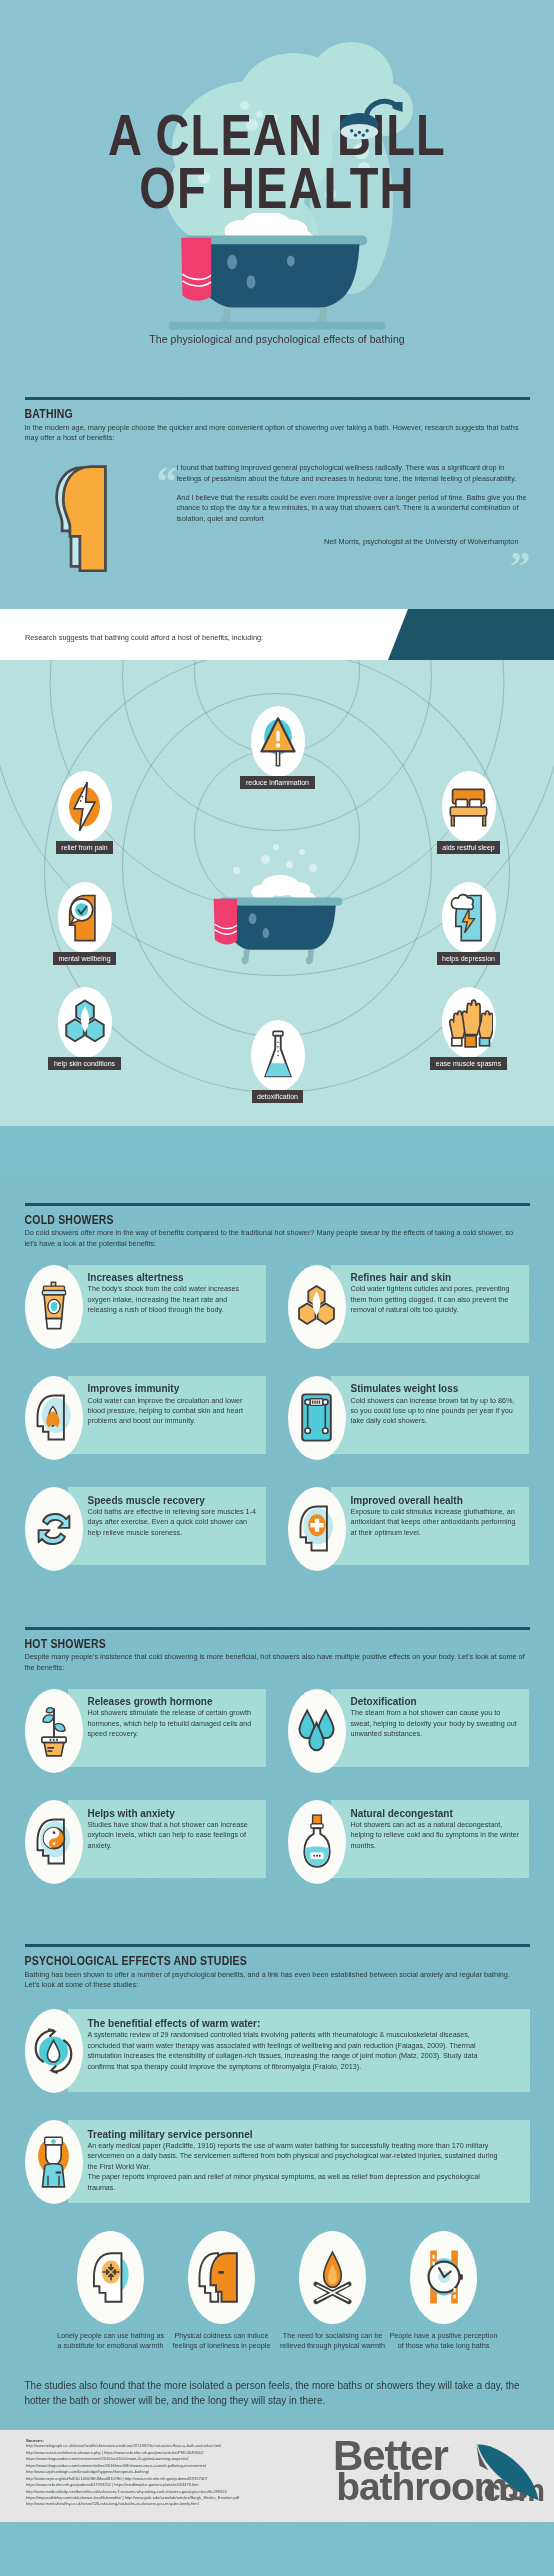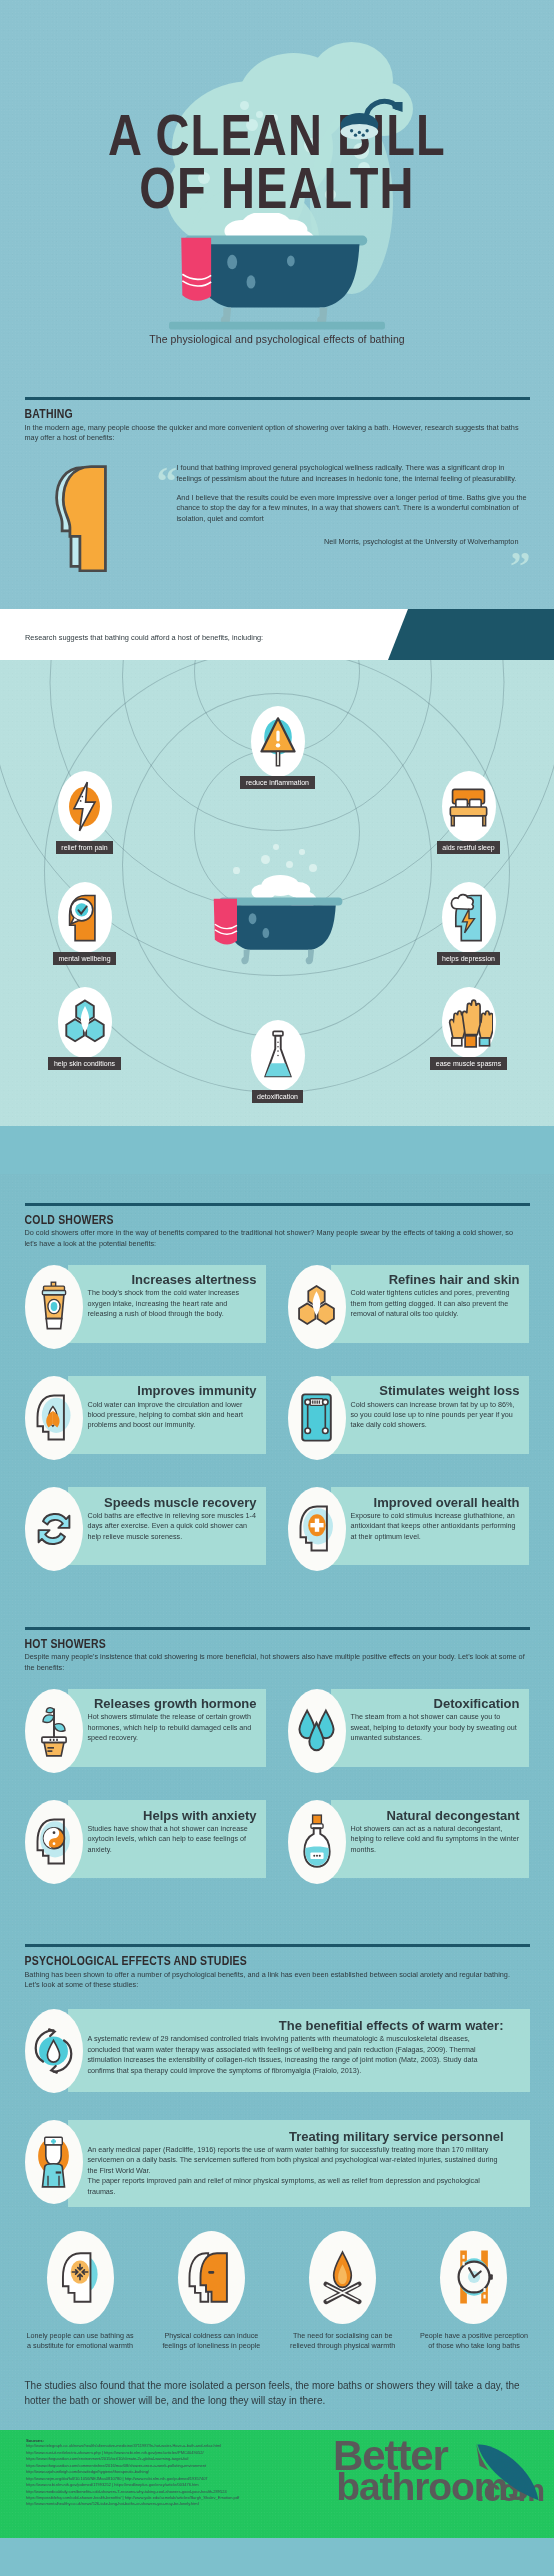--- a/index.html
+++ b/index.html
@@ -155,40 +155,40 @@
   .card { width:241px; position:relative; margin-bottom:12.2px; min-height:99px; }
   .card-oval {
     position:absolute; left:0; top:0; width:58px; height:84px;
     background:#fbfbf8; border-radius:50%;
     display:flex; align-items:center; justify-content:center; z-index:2;
   }
   .card-body {
     margin-left:43px; background:#a6dcd6; padding:7.8px 9px 9px 20px;
     min-height:78px;
   }
-  .card-title { font-weight:bold; font-size:13px; color:#2f3a3f; margin-bottom:1.1px;text-align:right; }
+  .card-title { font-weight:bold; font-size:10px; color:#2f3a3f; margin-bottom:1.1px; }
   .card-text  { font-size:7.2px; line-height:1.45; color:#2f3a3f; }
 
   
   .study { width:505px; position:relative; margin-bottom:16.6px; min-height:94px; }
   .study .card-oval { width:58px; height:84px; }
   .study .card-body { margin-left:43px; padding:9px 26px 10px 20px; min-height:83px; }
 
   
-  .four { display:flex; justify-content:space-between; margin-top:15.5px; }
+  .four { display:flex; justify-content:center; margin-top:15.5px; }
   .four-item { width:111px; text-align:center; }
   .four-oval {
     width:67px; height:93px; border-radius:50%; background:#fbfbf8;
     margin:0 auto 7.8px; display:flex; align-items:center; justify-content:center;
   }
   .four-cap { font-size:7.2px; line-height:1.4; color:#2f3a3f; }
 
   
   .footer {
-    position:relative; background:#22c55e; height:108px; overflow:hidden;padding-left:40px;
+    position:relative; background:#e5e5e5; height:92px; overflow:hidden;padding-left:40px;
   }
   .src-title { font-size:4.2px; font-weight:bold; color:#2f3a3f; }
   .src-line { font-size:4px; color:#3b4a50; line-height:1.62; white-space:nowrap; }
   .logo { position:absolute; right:10px; top:7.8px; }
 
   .conclusion { font-size:10px; line-height:1.45; color:#2f3a3f; }
 </style>
 </head>
 <body>
 

